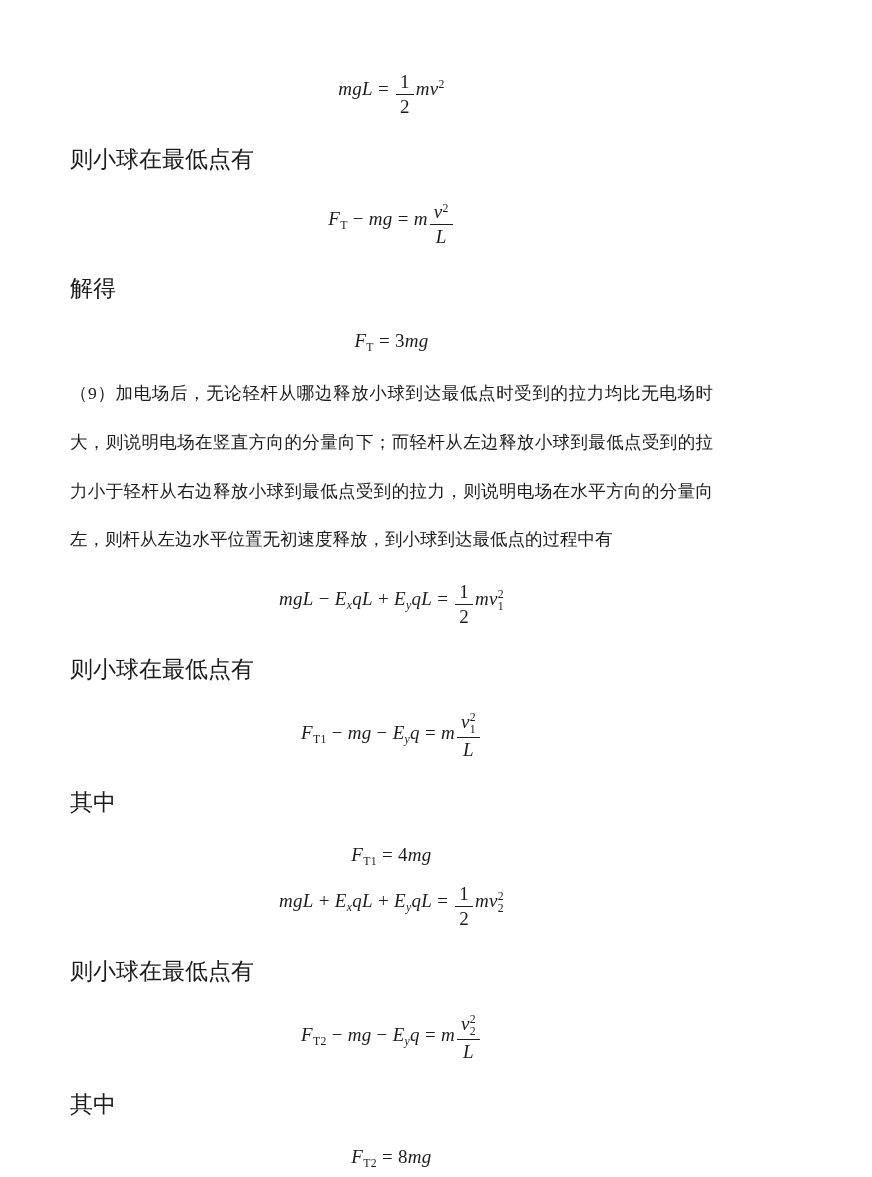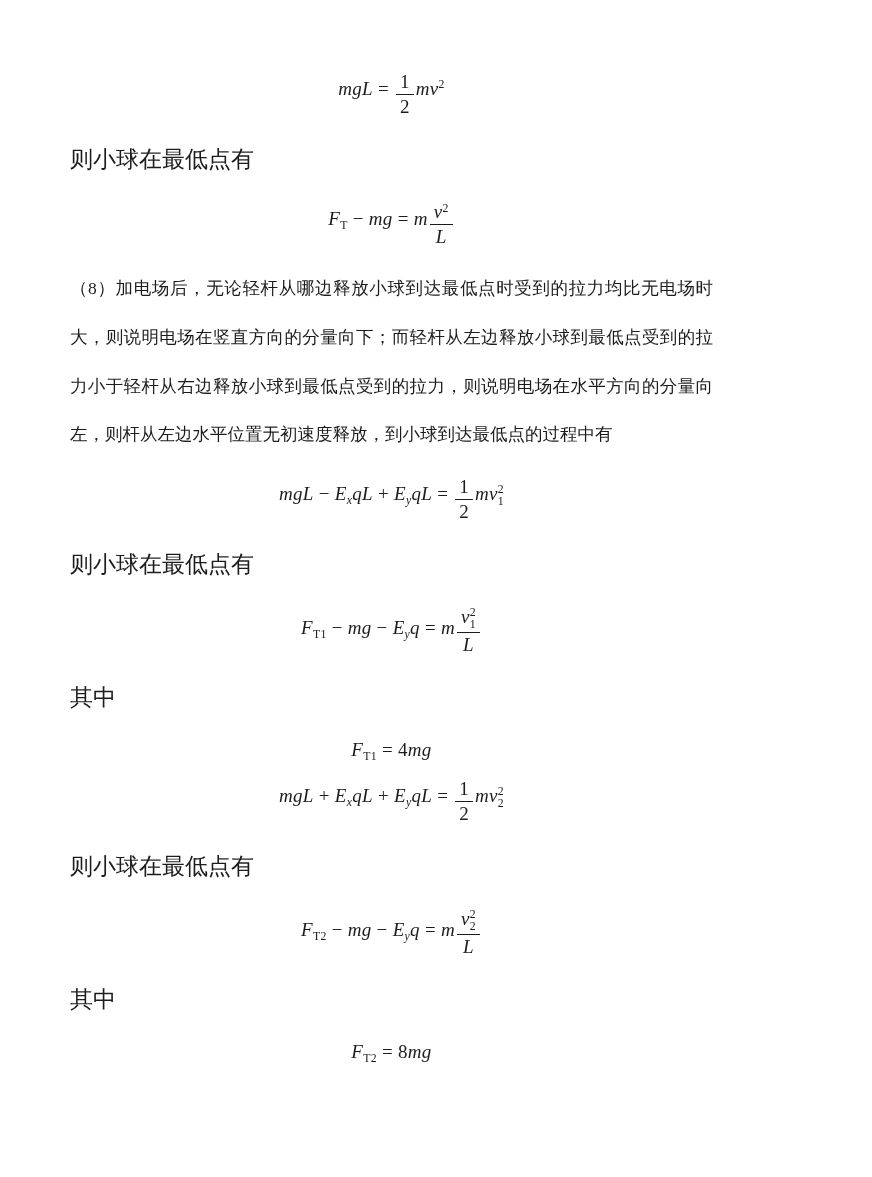--- a/index.html
+++ b/index.html
@@ -71,21 +71,23 @@
   .ss span { display: block; }
 </style>
 </head>
 <body>
 
 <main class="page">
   <div id="doc-content">
       <div class="formula"><span class="it">mgL</span><span> = </span><span class="frac"><span class="num"><span>1</span></span><span class="den"><span>2</span></span></span><span class="it">mv</span><sup>2</sup></div>
       <div class="textline"><span>则小球在最低点有</span></div>
       <div class="formula"><span class="it">F</span><sub>T</sub><span> − </span><span class="it">mg</span><span> = </span><span class="it">m</span><span class="frac"><span class="num"><span class="it">v</span><sup>2</sup></span><span class="den"><span class="it">L</span></span></span></div>
-      <div class="textline para"><span>（8）加电场后，无论轻杆从哪边释放小球到达最低点时受到的拉力均比无电场时大，则说明电场在竖直方向的分量向下；而轻杆从左边释放小球到最低点受到的拉力小于轻杆从右边释放小球到最低点受到的拉力，则说明电场在水平方向的分量向左，则杆从左边水平位置无初速度释放，到小球到达最低点的过程中有</span></div>
+      <div class="textline"><span>解得</span></div>
+      <div class="formula"><span class="it">F</span><sub>T</sub><span> = 3</span><span class="it">mg</span></div>
+      <div class="textline para"><span>（9）加电场后，无论轻杆从哪边释放小球到达最低点时受到的拉力均比无电场时大，则说明电场在竖直方向的分量向下；而轻杆从左边释放小球到最低点受到的拉力小于轻杆从右边释放小球到最低点受到的拉力，则说明电场在水平方向的分量向左，则杆从左边水平位置无初速度释放，到小球到达最低点的过程中有</span></div>
       <div class="formula"><span class="it">mgL</span><span> − </span><span class="it">E</span><sub class="it">x</sub><span class="it">qL</span><span> + </span><span class="it">E</span><sub class="it">y</sub><span class="it">qL</span><span> = </span><span class="frac"><span class="num"><span>1</span></span><span class="den"><span>2</span></span></span><span class="it">mv</span><span class="ss"><span>2</span><span>1</span></span></div>
       <div class="textline"><span>则小球在最低点有</span></div>
       <div class="formula"><span class="it">F</span><sub>T1</sub><span> − </span><span class="it">mg</span><span> − </span><span class="it">E</span><sub class="it">y</sub><span class="it">q</span><span> = </span><span class="it">m</span><span class="frac"><span class="num"><span class="it">v</span><span class="ss"><span>2</span><span>1</span></span></span><span class="den"><span class="it">L</span></span></span></div>
       <div class="textline"><span>其中</span></div>
       <div class="formula"><span class="it">F</span><sub>T1</sub><span> = 4</span><span class="it">mg</span></div>
       <div class="formula"><span class="it">mgL</span><span> + </span><span class="it">E</span><sub class="it">x</sub><span class="it">qL</span><span> + </span><span class="it">E</span><sub class="it">y</sub><span class="it">qL</span><span> = </span><span class="frac"><span class="num"><span>1</span></span><span class="den"><span>2</span></span></span><span class="it">mv</span><span class="ss"><span>2</span><span>2</span></span></div>
       <div class="textline"><span>则小球在最低点有</span></div>
       <div class="formula"><span class="it">F</span><sub>T2</sub><span> − </span><span class="it">mg</span><span> − </span><span class="it">E</span><sub class="it">y</sub><span class="it">q</span><span> = </span><span class="it">m</span><span class="frac"><span class="num"><span class="it">v</span><span class="ss"><span>2</span><span>2</span></span></span><span class="den"><span class="it">L</span></span></span></div>
       <div class="textline"><span>其中</span></div>
       <div class="formula"><span class="it">F</span><sub>T2</sub><span> = 8</span><span class="it">mg</span></div>

